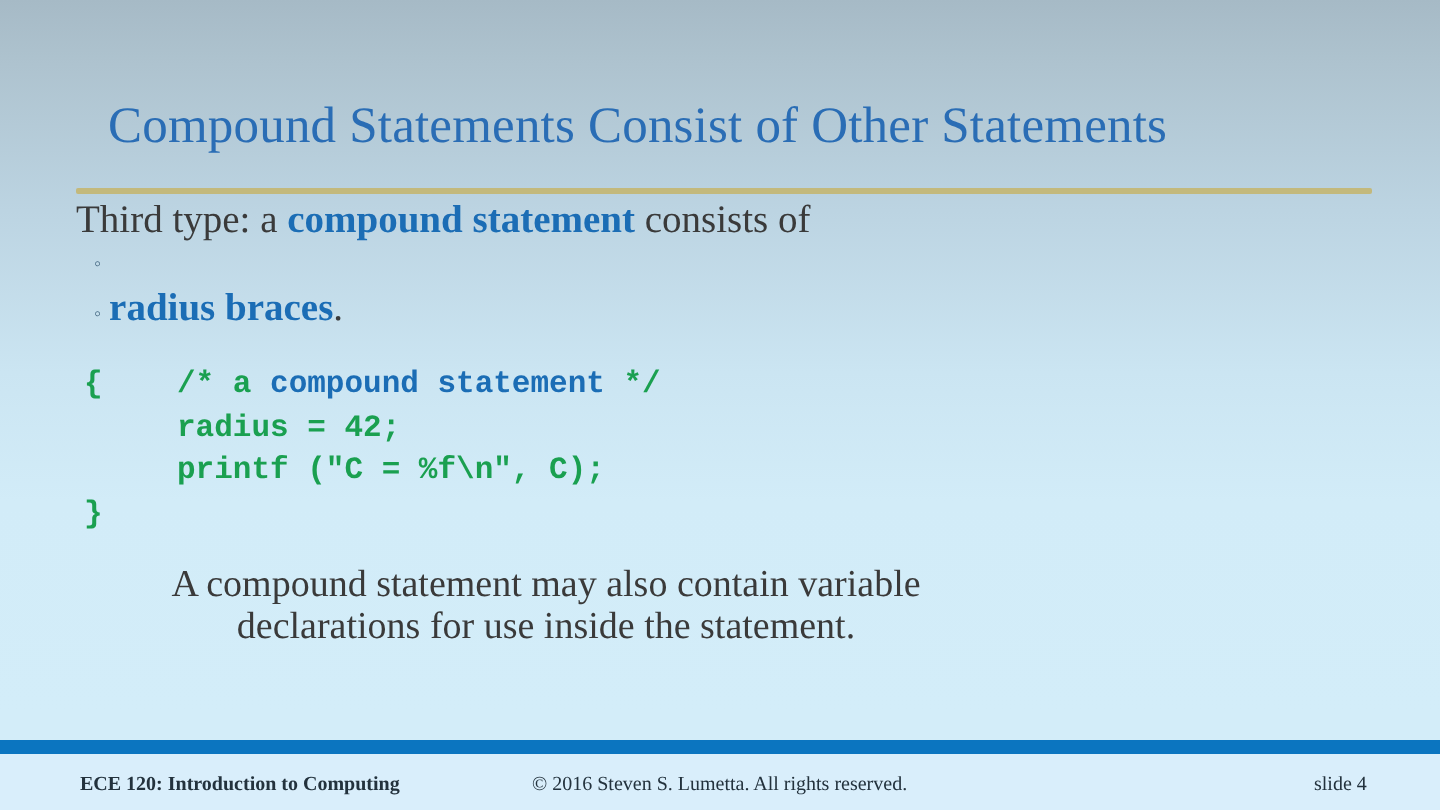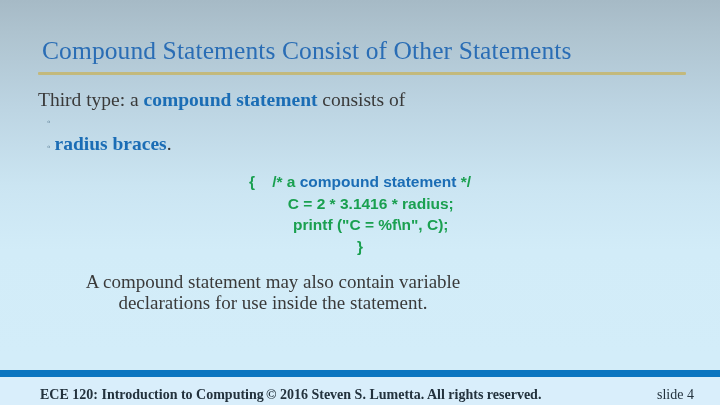--- a/index.html
+++ b/index.html
@@ -34,35 +34,35 @@
     top: 32px;
     width: 648px;
   }
   #page-title {
     color: #2a6db5;
     font-size: 25.5px;
     line-height: 30px;
     font-weight: normal;
     letter-spacing: 0.1px;
     white-space: nowrap;
-    margin: 4px;
+    margin: 16px;
   }
   #title-rule {
     margin-top: 6px;
     height: 3px;
     width: 648px;
     background: #c3b97c;
     border-radius: 1px;
   }
 
   
   #body-area {
     position: absolute;
     left: 38px;
-    top: 88px;
+    top: 99px;
     width: 640px;
   }
   .lead {
     color: #3a3a3a;
     font-size: 19.5px;
     line-height: 23px;
     white-space: nowrap;
   }
   .em-blue {
     color: #1b6db5;
@@ -83,27 +83,26 @@
   }
   .bullet-text {
     color: #3a3a3a;
     font-size: 19.5px;
   }
 
   
   #code-block {
     margin-top: 13px;
     margin-left: 4px;
-    font-family: Liberation Sans, sans-serif;
+    font-family: Liberation Mono, monospace;
     font-size: 15.5px;
     font-weight: bold;
     line-height: 21.5px;
     color: #1aa050;
     white-space: pre;
-    text-align: center;
   }
   .code-line { white-space: pre; }
   .code-blue { color: #1b6db5; }
 
   
   #closing {
     margin-top: 14px;
     color: #3a3a3a;
     font-size: 19px;
     line-height: 21px;
@@ -124,28 +123,28 @@
     position: absolute;
     left: 0;
     top: 377px;
     width: 720px;
     height: 28px;
     background: #d9eefb;
   }
   .footer-text {
     position: absolute;
     font-family: "Liberation Serif", "DejaVu Serif", serif;
-    font-size: 14px;
+    font-size: 10px;
     font-weight: bold;
     color: #23323d;
     top: 387px;
     white-space: nowrap;
   }
   #footer-course { left: 40px; }
-  #footer-copyright { left: 266px; font-weight: bold; }
+  #footer-copyright { left: 266px; font-weight: normal; }
   #footer-slide { left: 657px; font-weight: normal; text-align: right; }
 </style>
 </head>
 <body>
 
 <div id="slide">
 
   <div id="title-area">
     <h1 id="page-title">Compound Statements Consist of Other Statements</h1>
     <div id="title-rule"></div>
@@ -157,21 +156,21 @@
 
     <div class="bullet-row">
       <span class="bullet-dot">◦</span>
     </div>
 
     <div class="bullet-row">
       <span class="bullet-dot">◦</span>
       <span class="bullet-text"><span></span><span class="em-blue">radius braces</span><span>.</span></span>
     </div>
 
-    <div id="code-block"><div class="code-line"><span>{    /* a </span><span class="code-blue">compound statement</span><span> */</span></div><div class="code-line">     C = 2 * 3.1416 * radius;</div><div class="code-line">     printf ("C = %f\n", C);</div><div class="code-line">}</div></div>
+    <div id="code-block"><div class="code-line"><span>{    /* a </span><span class="code-blue">compound statement</span><span> */</span></div><div class="code-line">     radius = 42;</div><div class="code-line">     printf ("C = %f\n", C);</div><div class="code-line">}</div></div>
 
     <div id="closing">A compound statement may also contain variable declarations for use inside the statement.</div>
 
   </div>
 
   <div id="footer-bar"></div>
   <div id="footer-strip"></div>
   <div class="footer-text" id="footer-course">ECE 120: Introduction to Computing</div>
   <div class="footer-text" id="footer-copyright">© 2016 Steven S. Lumetta.  All rights reserved.</div>
   <div class="footer-text" id="footer-slide">slide 4</div>

